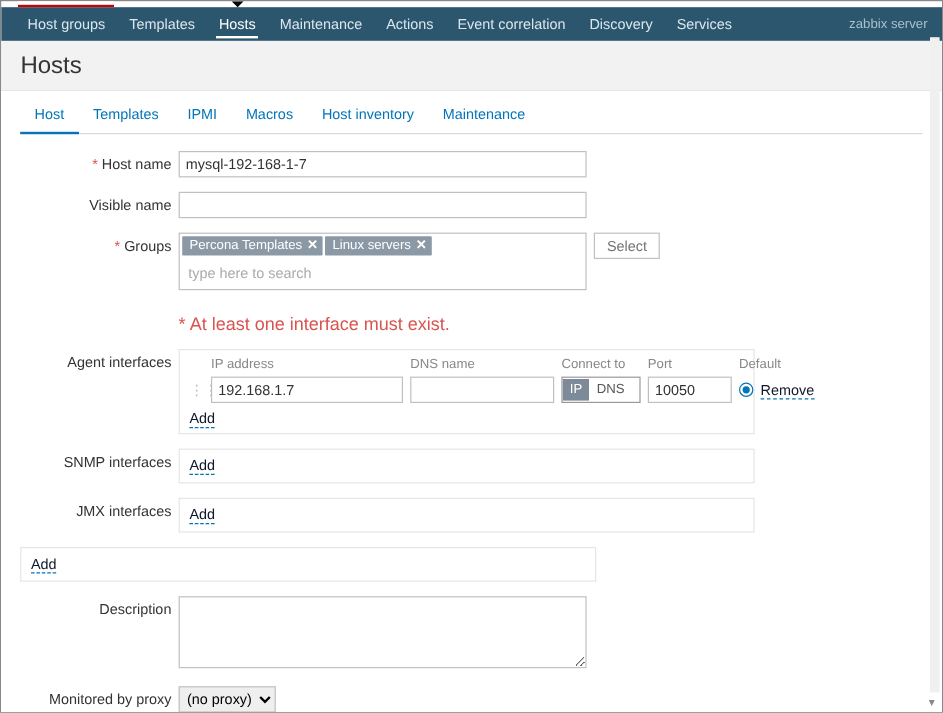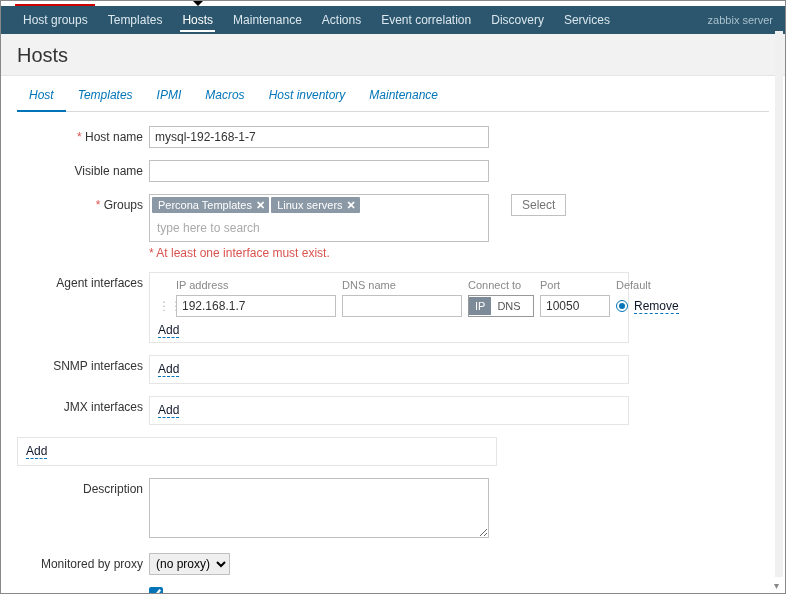--- a/index.html
+++ b/index.html
@@ -81,21 +81,20 @@
     list-style: none;
     display: flex;
     border-bottom: 1px solid #d9d9d9;
     margin-top: 4px;
   }
   .subtabs li {
     padding: 8px 12px;
     font-size: 12px;
     color: #0275b8;
     cursor: pointer;
-    font-style: italic;
   }
   .subtabs li.active {
     color: #0275b8;
     border-bottom: 2px solid #0275b8;
     margin-bottom: -1px;
   }
 
   
   .form { padding-top: 14px; }
   .row {
@@ -118,21 +117,21 @@
     border: 1px solid #c0c0c0;
     height: 22px;
     padding: 2px 5px;
     font-size: 12px;
     color: #333;
   }
   input[type=text]::placeholder { color: #aaa; }
   .w340 { width: 340px; }
 
   
-  .groups-wrap { display: flex; align-items: flex-start; gap: 22px; }
+  .groups-wrap { display: flex; align-items: flex-start; gap: 6px; }
   .multiselect {
     width: 340px;
     min-height: 38px;
     border: 1px solid #c0c0c0;
     padding: 2px;
     display: flex;
     flex-wrap: wrap;
     align-items: flex-start;
     gap: 2px;
   }
@@ -157,21 +156,21 @@
   }
   .btn, .btn-small {
     background: #fff;
     border: 1px solid #c0c0c0;
     padding: 3px 10px;
     font-size: 12px;
     cursor: pointer;
     color: #737373;
   }
 
-  .hint { color: #d9534f; font-size: 12px; margin-top: 4px; display: block; }
+  .hint { color: #d9534f; font-size: 15px; margin-top: 20px; display: block; }
   .hint::before { content: "* "; }
 
   
   .iface-box {
     border: 1px solid #e5e5e5;
     width: 480px;
     padding: 6px 8px 4px;
   }
   .iface-head, .iface-row {
     display: grid;

